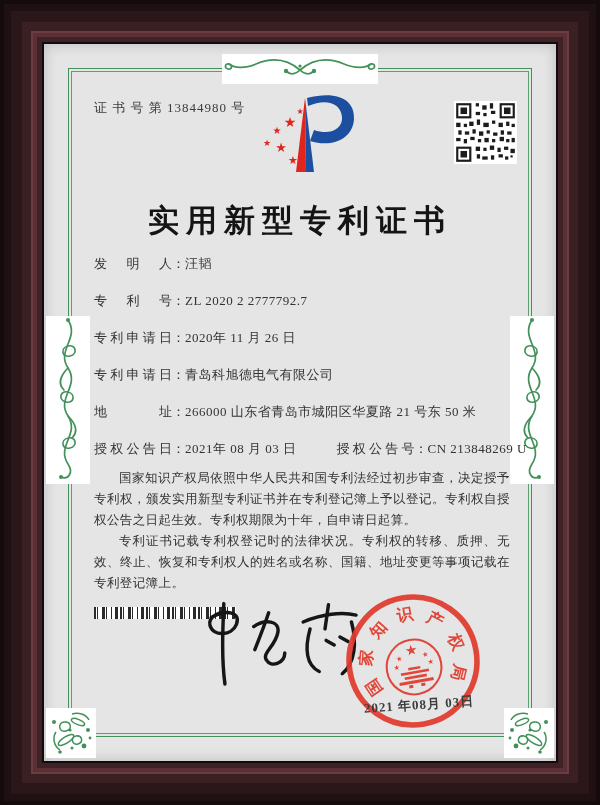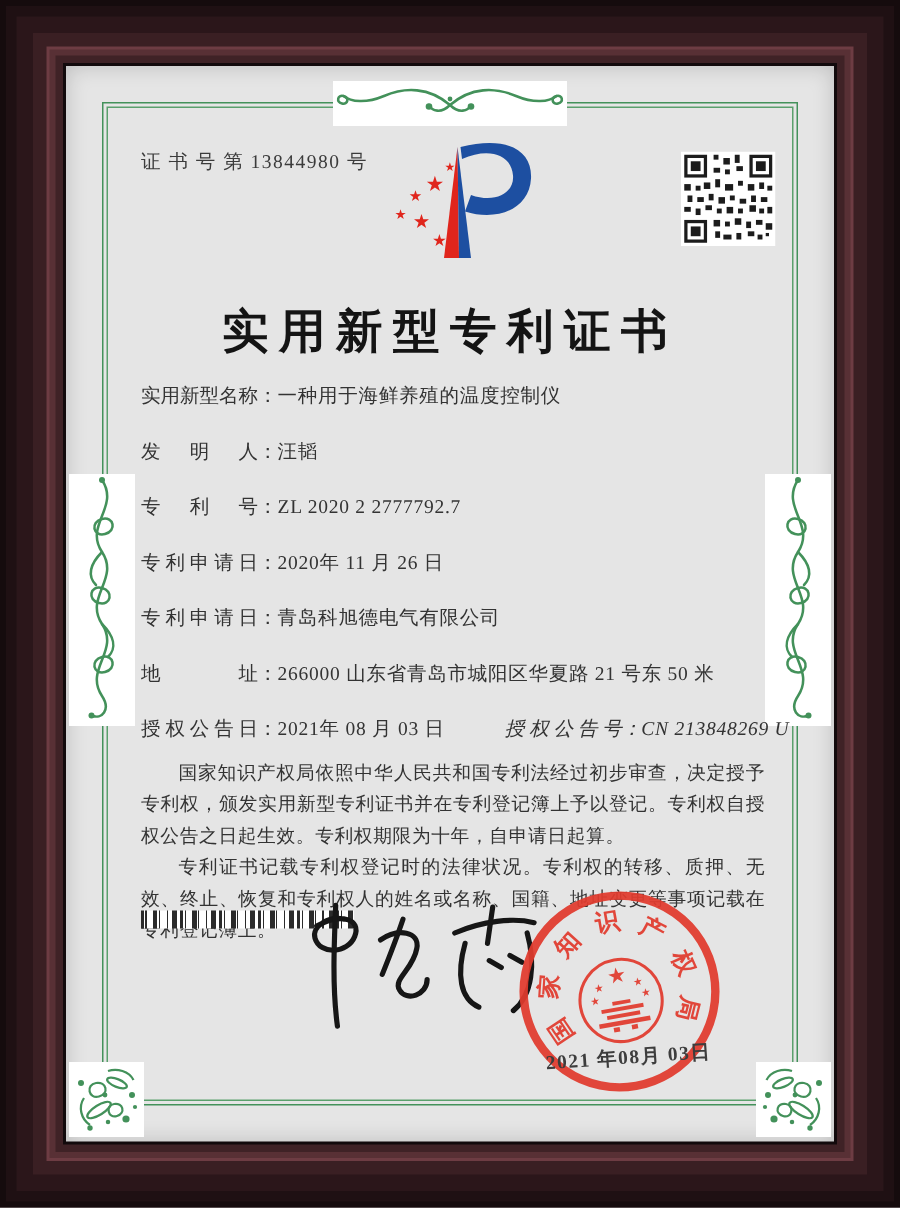--- a/index.html
+++ b/index.html
@@ -40,21 +40,21 @@
   .title{
     position:absolute;left:0;right:0;top:140px;text-align:center;
     font-size:31px;font-weight:bold;color:#141414;letter-spacing:7px;margin-top:16px;
   }
   .fields{position:absolute;left:50px;right:46px;top:211px;font-size:13px;color:#333;}
   .f-line{margin-bottom:19px;white-space:nowrap;}
   .f-label{display:inline-block;width:78px;text-align:justify;text-align-last:justify;color:#333;vertical-align:top;}
   .f-colon{display:inline-block;}
   .f-value{letter-spacing:.5px;}
   .grant-line{display:flex;margin-bottom:10px;white-space:nowrap;}
-  .grant-pair2{margin-left:40px;font-style:italic;}
+  .grant-pair2{margin-left:40px;}
   .paras{font-size:12.5px;line-height:1.66;color:#333;text-align:justify;letter-spacing:.4px;}
   .paras p{margin:0 0 1px 0;text-indent:2em;font-family:Liberation Serif, serif;}
 
   .barcode{
     position:absolute;left:50px;top:563px;width:142px;height:12px;
     background:repeating-linear-gradient(90deg,
       #2b2b2b 0 2px,#fff 2px 3px,#2b2b2b 3px 4px,#fff 4px 8px,
       #2b2b2b 8px 11px,#fff 11px 12px,#2b2b2b 12px 13px,#fff 13px 17px,
       #2b2b2b 17px 18px,#fff 18px 21px,#2b2b2b 21px 24px,#fff 24px 26px);
   }
@@ -247,23 +247,20 @@
           <rect x="47" y="51" width="3" height="3"></rect>
           <rect x="52" y="50" width="2" height="2"></rect>
       </g>
     </svg>
   </div>
 
   <div class="title">实用新型专利证书</div>
 
   <div class="fields">
     <div class="f-line">
-      <span class="f-label">实用新型名称</span><span class="f-colon">：</span><span class="f-value">一种用于海鲜养殖的温度控制仪</span>
-    </div>
-    <div class="f-line">
       <span class="f-label">发明人</span><span class="f-colon">：</span><span class="f-value">汪韬</span>
     </div>
     <div class="f-line">
       <span class="f-label">专利号</span><span class="f-colon">：</span><span class="f-value">ZL 2020 2 2777792.7</span>
     </div>
     <div class="f-line">
       <span class="f-label">专利申请日</span><span class="f-colon">：</span><span class="f-value">2020年 11 月 26 日</span>
     </div>
     <div class="f-line">
       <span class="f-label">专利申请日</span><span class="f-colon">：</span><span class="f-value">青岛科旭德电气有限公司</span>

